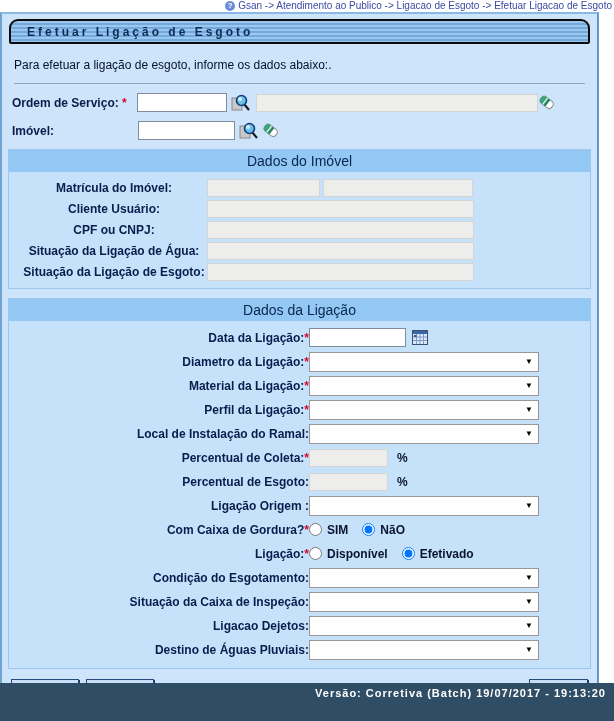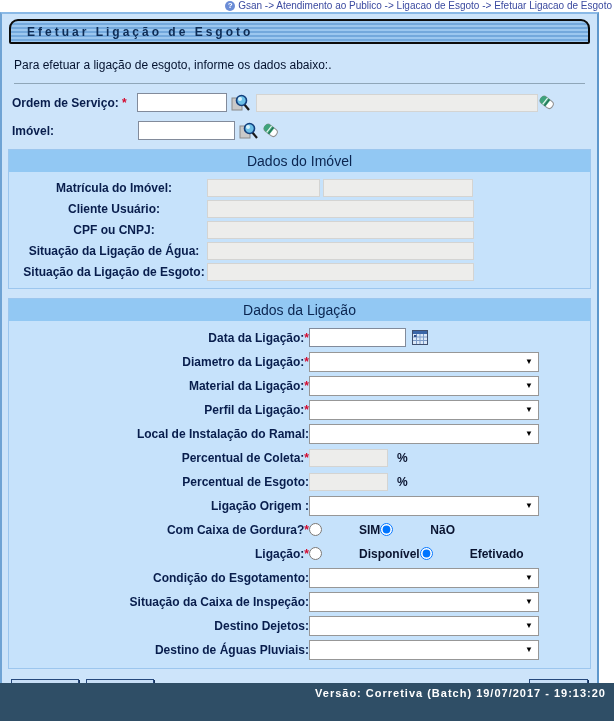--- a/index.html
+++ b/index.html
@@ -57,21 +57,21 @@
   .sec2 .srow { min-height:21px; margin:2px 8px 3px 12px; }
   .sec2 .lbl { width:288px;text-align:right; }
 
   .sel { position:relative; display:inline-block; width:230px; height:20px; }
   .sel select { width:100%; height:100%; appearance:none; -webkit-appearance:none;
     border:1px solid #979797; background:#fff; border-radius:0; font-size:12px;
     padding:0 18px 0 3px; font-family:inherit; }
   .sel .arr { position:absolute; right:6px; top:5px; font-size:8px; color:#000;
     pointer-events:none; }
 
-  .radio-opt { display:inline-flex; align-items:center; cursor:pointer;gap:32px; }
+  .radio-opt { display:inline-flex; align-items:center; margin-right:14px; cursor:pointer; }
   .radio-opt input { margin:0 5px 0 0; width:13px; height:13px; }
   .radio-opt .rl { font-size:12px; font-weight:bold; color:#0a1430; }
 
   .pct { font-size:12px; color:#0a1430; margin-left:9px; font-weight:bold; }
 
   .actions { display:flex; align-items:center; margin:10px 9px 0 9px; }
   .btn { font-family:inherit; font-size:12px; color:#000; background:#c7def6;
     border:1px solid #27497c; box-shadow:1px 1px 0 #16325c; padding:2px 9px;
     cursor:pointer; margin-right:7px; }
   .btn-right { margin-left:auto; margin-right:0; }
@@ -263,21 +263,21 @@
           <span class="lbl">Condição do Esgotamento:</span>
           <span class="sel"><select><option></option></select><span class="arr">▼</span></span>
         </div>
 
         <div class="srow">
           <span class="lbl">Situação da Caixa de Inspeção:</span>
           <span class="sel"><select><option></option></select><span class="arr">▼</span></span>
         </div>
 
         <div class="srow">
-          <span class="lbl">Destino Dejetos:</span>
+          <span class="lbl">Ligacao Dejetos:</span>
           <span class="sel"><select><option></option></select><span class="arr">▼</span></span>
         </div>
 
         <div class="srow">
           <span class="lbl">Destino de Águas Pluviais:</span>
           <span class="sel"><select><option></option></select><span class="arr">▼</span></span>
         </div>
 
       </div>
     </div>

